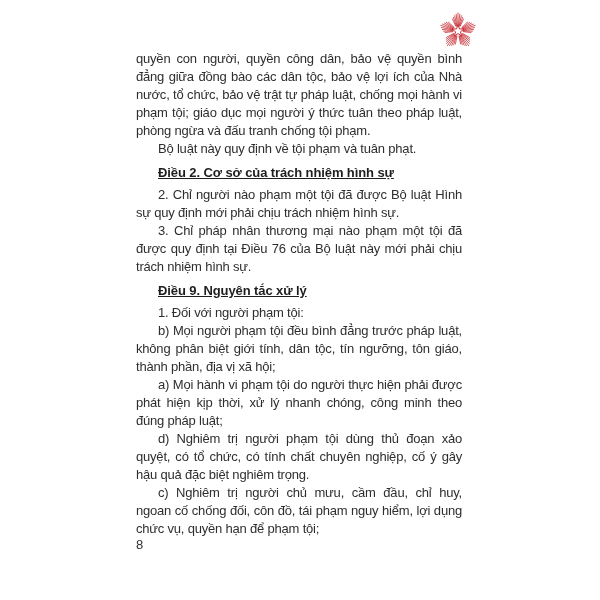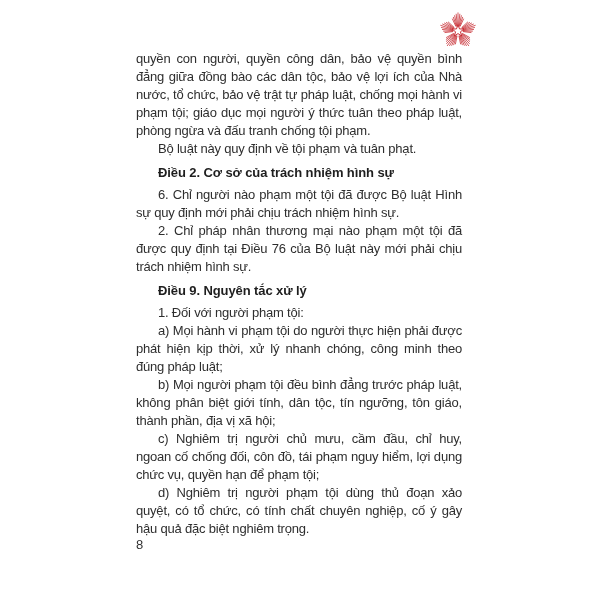--- a/index.html
+++ b/index.html
@@ -38,20 +38,21 @@
   }
   .text-block h2.heading {
     margin: 6px 0 4px 0;
     font-size: 13px;
     line-height: 18px;
     font-weight: bold;
     color: #1e1e1e;
     text-indent: 22px;
     text-align: left;
     letter-spacing: -0.1px;
+    text-decoration: underline;
   }
   .page-number {
     position: absolute;
     left: 136px;
     top: 537px;
     font-size: 13px;
     color: #333333;
   }
 </style>
 </head>
@@ -107,25 +108,25 @@
         <line x1="17.58" y1="18.72" x2="9.88" y2="13.00"></line>
         <line x1="17.96" y1="18.26" x2="11.87" y2="12.62"></line>
       </g>
     <polygon id="emblem-star" fill="#ffffff" stroke-width="1" stroke="#c5262d" points="22.00,15.50 23.59,19.82 28.18,19.99 24.57,22.83 25.82,27.26 22.00,24.70 18.18,27.26 19.43,22.83 15.82,19.99 20.41,19.82"></polygon>
   </svg>
 
   <div class="text-block">
     <p class="continuation">quyền con người, quyền công dân, bảo vệ quyền bình đẳng giữa đồng bào các dân tộc, bảo vệ lợi ích của Nhà nước, tổ chức, bảo vệ trật tự pháp luật, chống mọi hành vi phạm tội; giáo dục mọi người ý thức tuân theo pháp luật, phòng ngừa và đấu tranh chống tội phạm.</p>
     <p>Bộ luật này quy định về tội phạm và tuân phạt.</p>
     <h2 class="heading">Điều 2. Cơ sở của trách nhiệm hình sự</h2>
-    <p>6. Chỉ người nào phạm một tội đã được Bộ luật Hình sự quy định mới phải chịu trách nhiệm hình sự.</p>
-    <p>2. Chỉ pháp nhân thương mại nào phạm một tội đã được quy định tại Điều 76 của Bộ luật này mới phải chịu trách nhiệm hình sự.</p>
+    <p>2. Chỉ người nào phạm một tội đã được Bộ luật Hình sự quy định mới phải chịu trách nhiệm hình sự.</p>
+    <p>3. Chỉ pháp nhân thương mại nào phạm một tội đã được quy định tại Điều 76 của Bộ luật này mới phải chịu trách nhiệm hình sự.</p>
     <h2 class="heading">Điều 9. Nguyên tắc xử lý</h2>
     <p>1. Đối với người phạm tội:</p>
+    <p>b) Mọi người phạm tội đều bình đẳng trước pháp luật, không phân biệt giới tính, dân tộc, tín ngưỡng, tôn giáo, thành phần, địa vị xã hội;</p>
     <p>a) Mọi hành vi phạm tội do người thực hiện phải được phát hiện kịp thời, xử lý nhanh chóng, công minh theo đúng pháp luật;</p>
-    <p>b) Mọi người phạm tội đều bình đẳng trước pháp luật, không phân biệt giới tính, dân tộc, tín ngưỡng, tôn giáo, thành phần, địa vị xã hội;</p>
+    <p>d) Nghiêm trị người phạm tội dùng thủ đoạn xảo quyệt, có tổ chức, có tính chất chuyên nghiệp, cố ý gây hậu quả đặc biệt nghiêm trọng.</p>
     <p>c) Nghiêm trị người chủ mưu, cầm đầu, chỉ huy, ngoan cố chống đối, côn đồ, tái phạm nguy hiểm, lợi dụng chức vụ, quyền hạn để phạm tội;</p>
-    <p>d) Nghiêm trị người phạm tội dùng thủ đoạn xảo quyệt, có tổ chức, có tính chất chuyên nghiệp, cố ý gây hậu quả đặc biệt nghiêm trọng.</p>
   </div>
 
   <div class="page-number">8</div>
 
 </div>
 
 </body></html>

